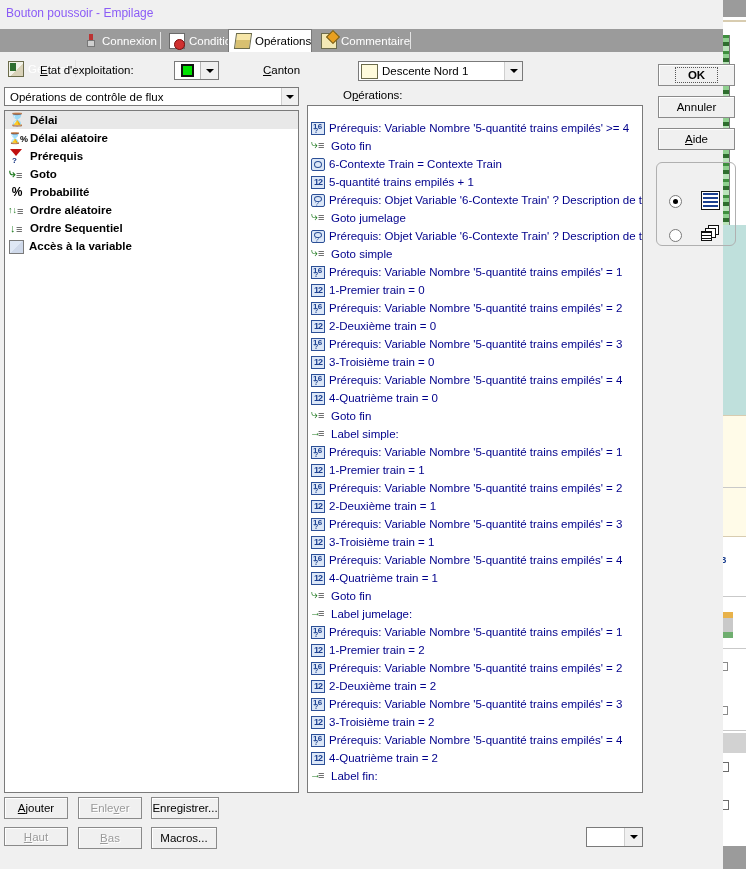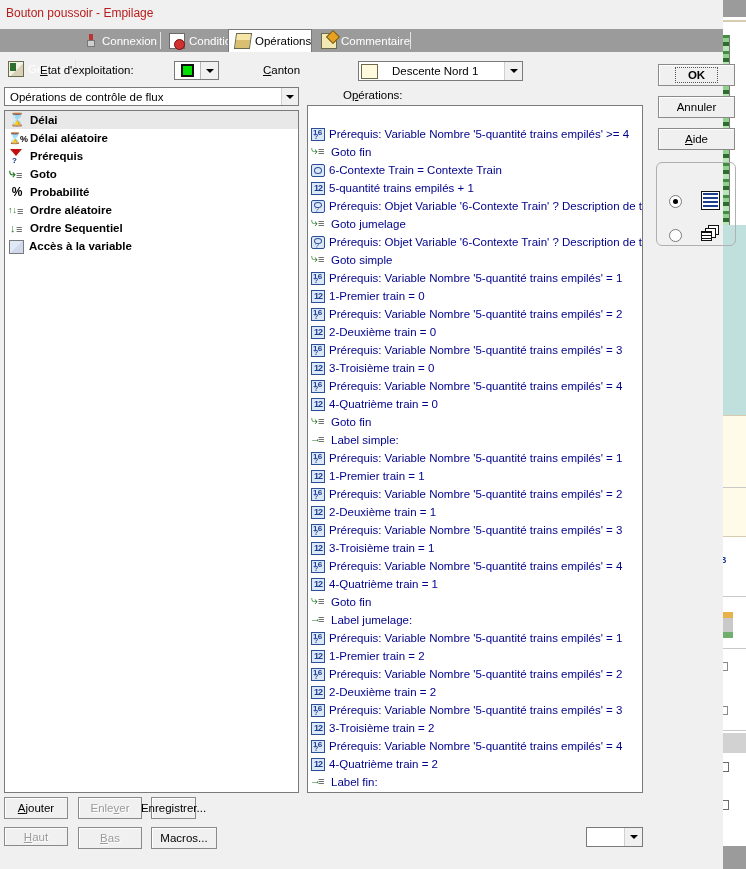--- a/index.html
+++ b/index.html
@@ -30,21 +30,21 @@
   #bg-window .bg-sq2{position:absolute;left:2px;top:706px;width:5px;height:7px;border:1px solid #8a8a8a;background:#fff;}
   #bg-window .bg-line4{position:absolute;left:0;top:730px;width:27px;height:1px;background:#c9c9c9;}
   #bg-window .bg-grey{position:absolute;left:0;top:733px;width:27px;height:20px;background:#d2d2d2;}
   #bg-window .bg-sq3{position:absolute;left:2px;top:762px;width:6px;height:8px;border:1px solid #6b6b6b;background:#fff;}
   #bg-window .bg-sq4{position:absolute;left:2px;top:800px;width:6px;height:8px;border:1px solid #6b6b6b;background:#fff;}
   #bg-window .bg-botbar{position:absolute;left:0;top:846px;width:27px;height:23px;background:#9b9b9b;}
 
   
   #dialog{position:absolute;left:0;top:0;width:723px;height:869px;background:#f0f0f0;}
 
-  #title-text{position:absolute;left:6px;top:6px;font-size:12px;color:#b91c1c;white-space:nowrap;}
+  #title-text{position:absolute;left:6px;top:6px;font-size:12px;color:#8b5cf6;white-space:nowrap;}
 
   
   #tabstrip{position:absolute;left:0;top:29px;width:723px;height:23px;background:#9b9b9b;}
   .tab{position:absolute;top:0;height:23px;display:flex;align-items:center;padding:0 6px;box-sizing:border-box;
        color:#ffffff;font-size:11.5px;white-space:nowrap;}
   .tab .tabsep{position:absolute;right:0;top:3px;width:1px;height:17px;background:#e2e2e2;}
   .tab.active{background:#ffffff;color:#000;border:1px solid #7a7a7a;border-bottom:none;height:23px;top:0;}
   .tab .ticon{width:14px;height:14px;margin-right:4px;flex:none;position:relative;}
 
   
@@ -65,21 +65,21 @@
 
   #etat-label{left:4px;top:64px;}
   #etat-combo{position:absolute;left:174px;top:61px;width:45px;height:19px;background:#fff;border:1px solid #7a7a7a;box-sizing:border-box;display:flex;}
   #etat-combo .swatch{width:26px;height:17px;display:flex;align-items:center;justify-content:center;}
   #etat-combo .swatch i{display:block;width:13px;height:13px;background:#00e000;border:2px solid #111;box-sizing:border-box;}
   #etat-combo .arw{width:17px;border-left:1px solid #b5b5b5;background:#f0f0f0;display:flex;align-items:center;justify-content:center;}
   #canton-label{left:227px;top:64px;}
 
   #canton-combo{position:absolute;left:358px;top:61px;width:165px;height:20px;background:#fff;border:1px solid #7a7a7a;box-sizing:border-box;display:flex;align-items:center;}
   #canton-combo .csw{width:17px;height:15px;margin-left:2px;background:#fffbdc;border:1px solid #6b6b4b;box-sizing:border-box;flex:none;}
-  #canton-combo .ctxt{flex:1;padding-left:14px;font-size:11.5px;white-space:nowrap;overflow:hidden;}
+  #canton-combo .ctxt{flex:1;padding-left:4px;font-size:11.5px;white-space:nowrap;overflow:hidden;}
   #canton-combo .arw{width:17px;height:18px;border-left:1px solid #cfcfcf;background:#f0f0f0;display:flex;align-items:center;justify-content:center;}
 
   .caret{width:0;height:0;border-left:4px solid transparent;border-right:4px solid transparent;border-top:4px solid #000;}
 
   
   #family-combo{position:absolute;left:4px;top:87px;width:295px;height:19px;background:#fff;border:1px solid #7a7a7a;box-sizing:border-box;display:flex;align-items:center;}
   #family-combo .ftxt{flex:1;padding-left:5px;font-size:11.5px;white-space:nowrap;overflow:hidden;}
   #family-combo .arw{width:16px;height:17px;border-left:1px solid #cfcfcf;background:#f0f0f0;display:flex;align-items:center;justify-content:center;}
   #operations-label{left:307px;top:89px;}
 
@@ -100,21 +100,21 @@
   .pi-label:before{content:"\2192";position:absolute;left:-1px;top:0px;font-size:11px;color:#1f7a1f;}
   .pi-label:after{content:"\2261";position:absolute;left:7px;top:1px;font-size:11px;color:#444;}
   .pi-prob:before{content:"%";font-size:12px;color:#000;}
   .pi-ordre-a:before{content:"\2191\2193";position:absolute;left:-1px;top:0px;font-size:9px;color:#1f7a1f;}
   .pi-ordre-a:after{content:"\2261";position:absolute;left:8px;top:1px;font-size:11px;color:#444;}
   .pi-ordre-s:before{content:"\2193";position:absolute;left:1px;top:0px;font-size:11px;color:#1f7a1f;}
   .pi-ordre-s:after{content:"\2261";position:absolute;left:7px;top:1px;font-size:11px;color:#444;}
   .pi-var{background:linear-gradient(135deg,#dfe8f5 0 50%,#cfd9ea 50% 100%);border:1px solid #7a7a7a;width:13px;height:12px;margin-top:2px;}
 
   
-  #oplist{position:absolute;left:307px;top:105px;width:336px;height:688px;background:#fff;border:1px solid #7a7a7a;box-sizing:border-box;overflow:hidden;padding-top:19px;}
+  #oplist{position:absolute;left:307px;top:105px;width:336px;height:688px;background:#fff;border:1px solid #7a7a7a;box-sizing:border-box;overflow:hidden;padding-top:13px;}
   .op-row{height:18px;display:flex;align-items:center;padding-left:3px;font-size:11.5px;white-space:nowrap;color:#00008b;}
   .op-ic{width:16px;height:16px;margin-right:4px;flex:none;position:relative;}
 
   
   .oi-prereq-num{width:14px;height:13px;margin-top:1px;border:1px solid #2b4f96;background:#dce7f7;box-sizing:border-box;
       font-size:8px;line-height:7px;color:#1b3f8f;font-weight:bold;text-align:left;padding-left:1px;overflow:hidden;}
   .oi-prereq-num:before{content:"1 6";letter-spacing:-1px;}
   .oi-prereq-num:after{content:"?";position:absolute;left:2px;bottom:0px;font-size:7px;color:#2b4f96;}
   .oi-prereq-obj{width:14px;height:13px;margin-top:1px;border:1px solid #2b4f96;background:#dce7f7;box-sizing:border-box;border-radius:2px;position:relative;}
   .oi-prereq-obj:before{content:"";position:absolute;left:2px;top:1px;width:8px;height:6px;border:1.5px solid #2b4f96;border-radius:50%;box-sizing:border-box;}
@@ -151,21 +151,21 @@
      background:repeating-linear-gradient(180deg,#1b3f8f 0 2px,#ffffff 2px 4px);}
   #icon-tile-view{position:absolute;left:44px;top:62px;width:19px;height:19px;}
   #icon-tile-view .t{position:absolute;width:11px;height:10px;border:1.5px solid #111;background:#fff;box-sizing:border-box;}
   #icon-tile-view .t1{left:7px;top:0px;}
   #icon-tile-view .t2{left:4px;top:3px;}
   #icon-tile-view .t3{left:0px;top:6px;background:repeating-linear-gradient(180deg,#111 0 1px,#fff 1px 3px);}
 
   
   #add-button{left:4px;top:797px;width:64px;height:22px;}
   #remove-button{left:78px;top:797px;width:64px;height:22px;}
-  #record-button{left:151px;top:797px;width:45px;height:22px;}
+  #record-button{left:151px;top:797px;width:68px;height:22px;}
   #up-button{left:4px;top:827px;width:64px;height:19px;}
   #down-button{left:78px;top:827px;width:64px;height:22px;}
   #macros-button{left:151px;top:827px;width:66px;height:22px;}
 
   #bottom-combo{position:absolute;left:586px;top:827px;width:57px;height:20px;background:#fff;border:1px solid #7a7a7a;box-sizing:border-box;display:flex;align-items:center;}
   #bottom-combo .btxt{flex:1;padding-left:4px;font-size:11.5px;}
   #bottom-combo .arw{width:17px;height:18px;border-left:1px solid #cfcfcf;background:#f0f0f0;display:flex;align-items:center;justify-content:center;}
 </style>
 </head>
 <body>

